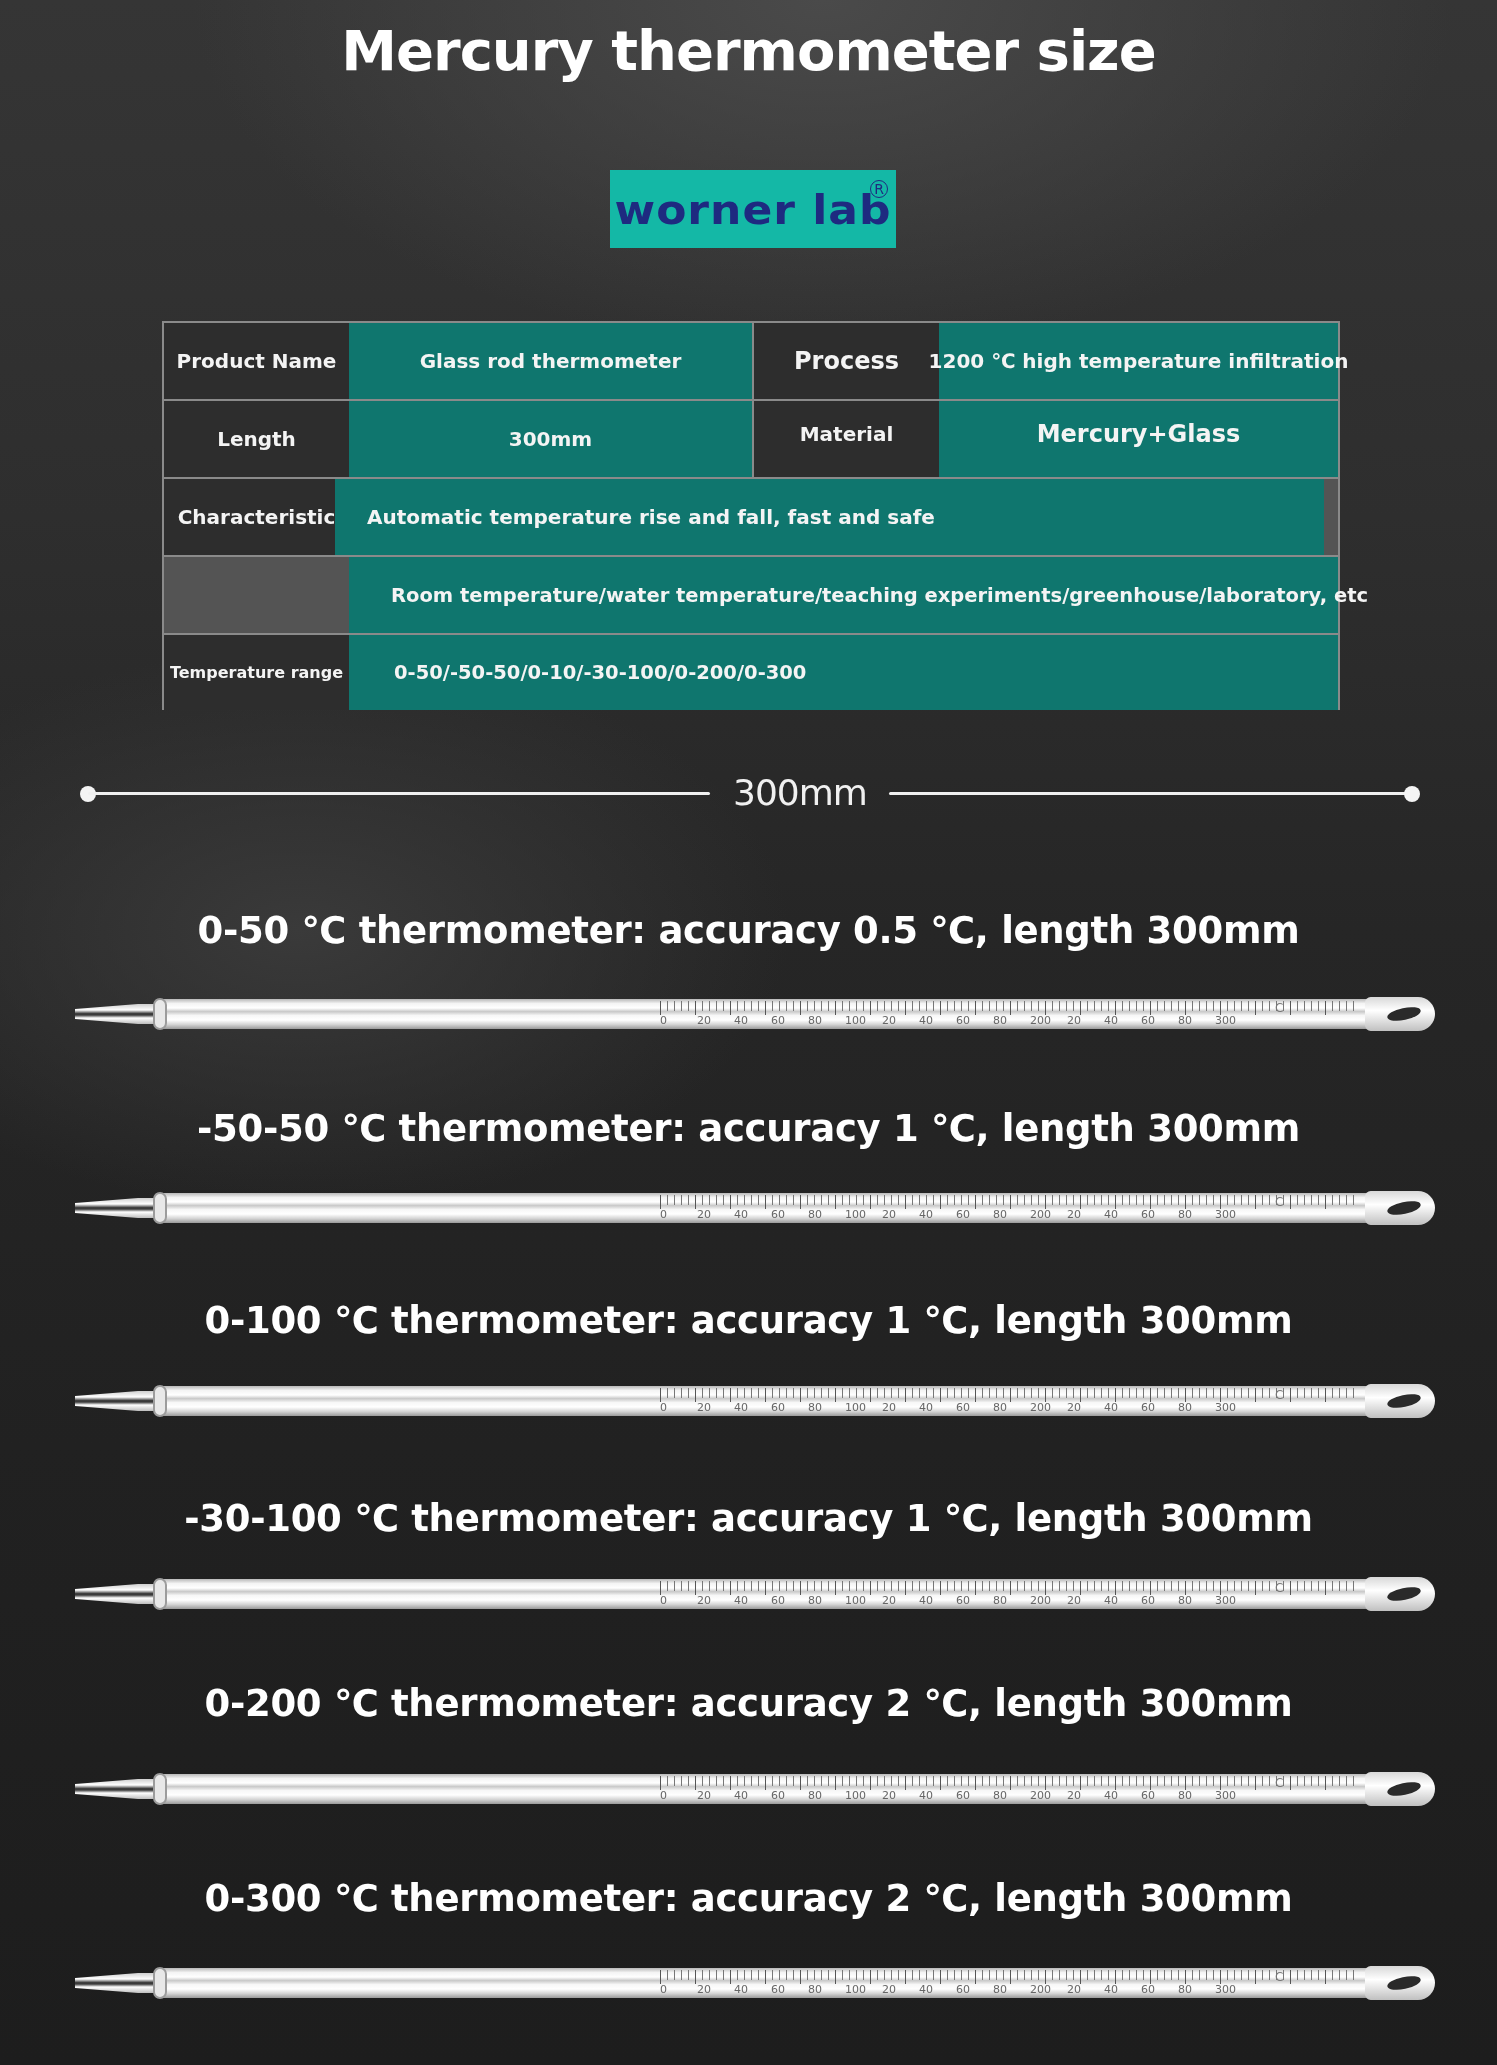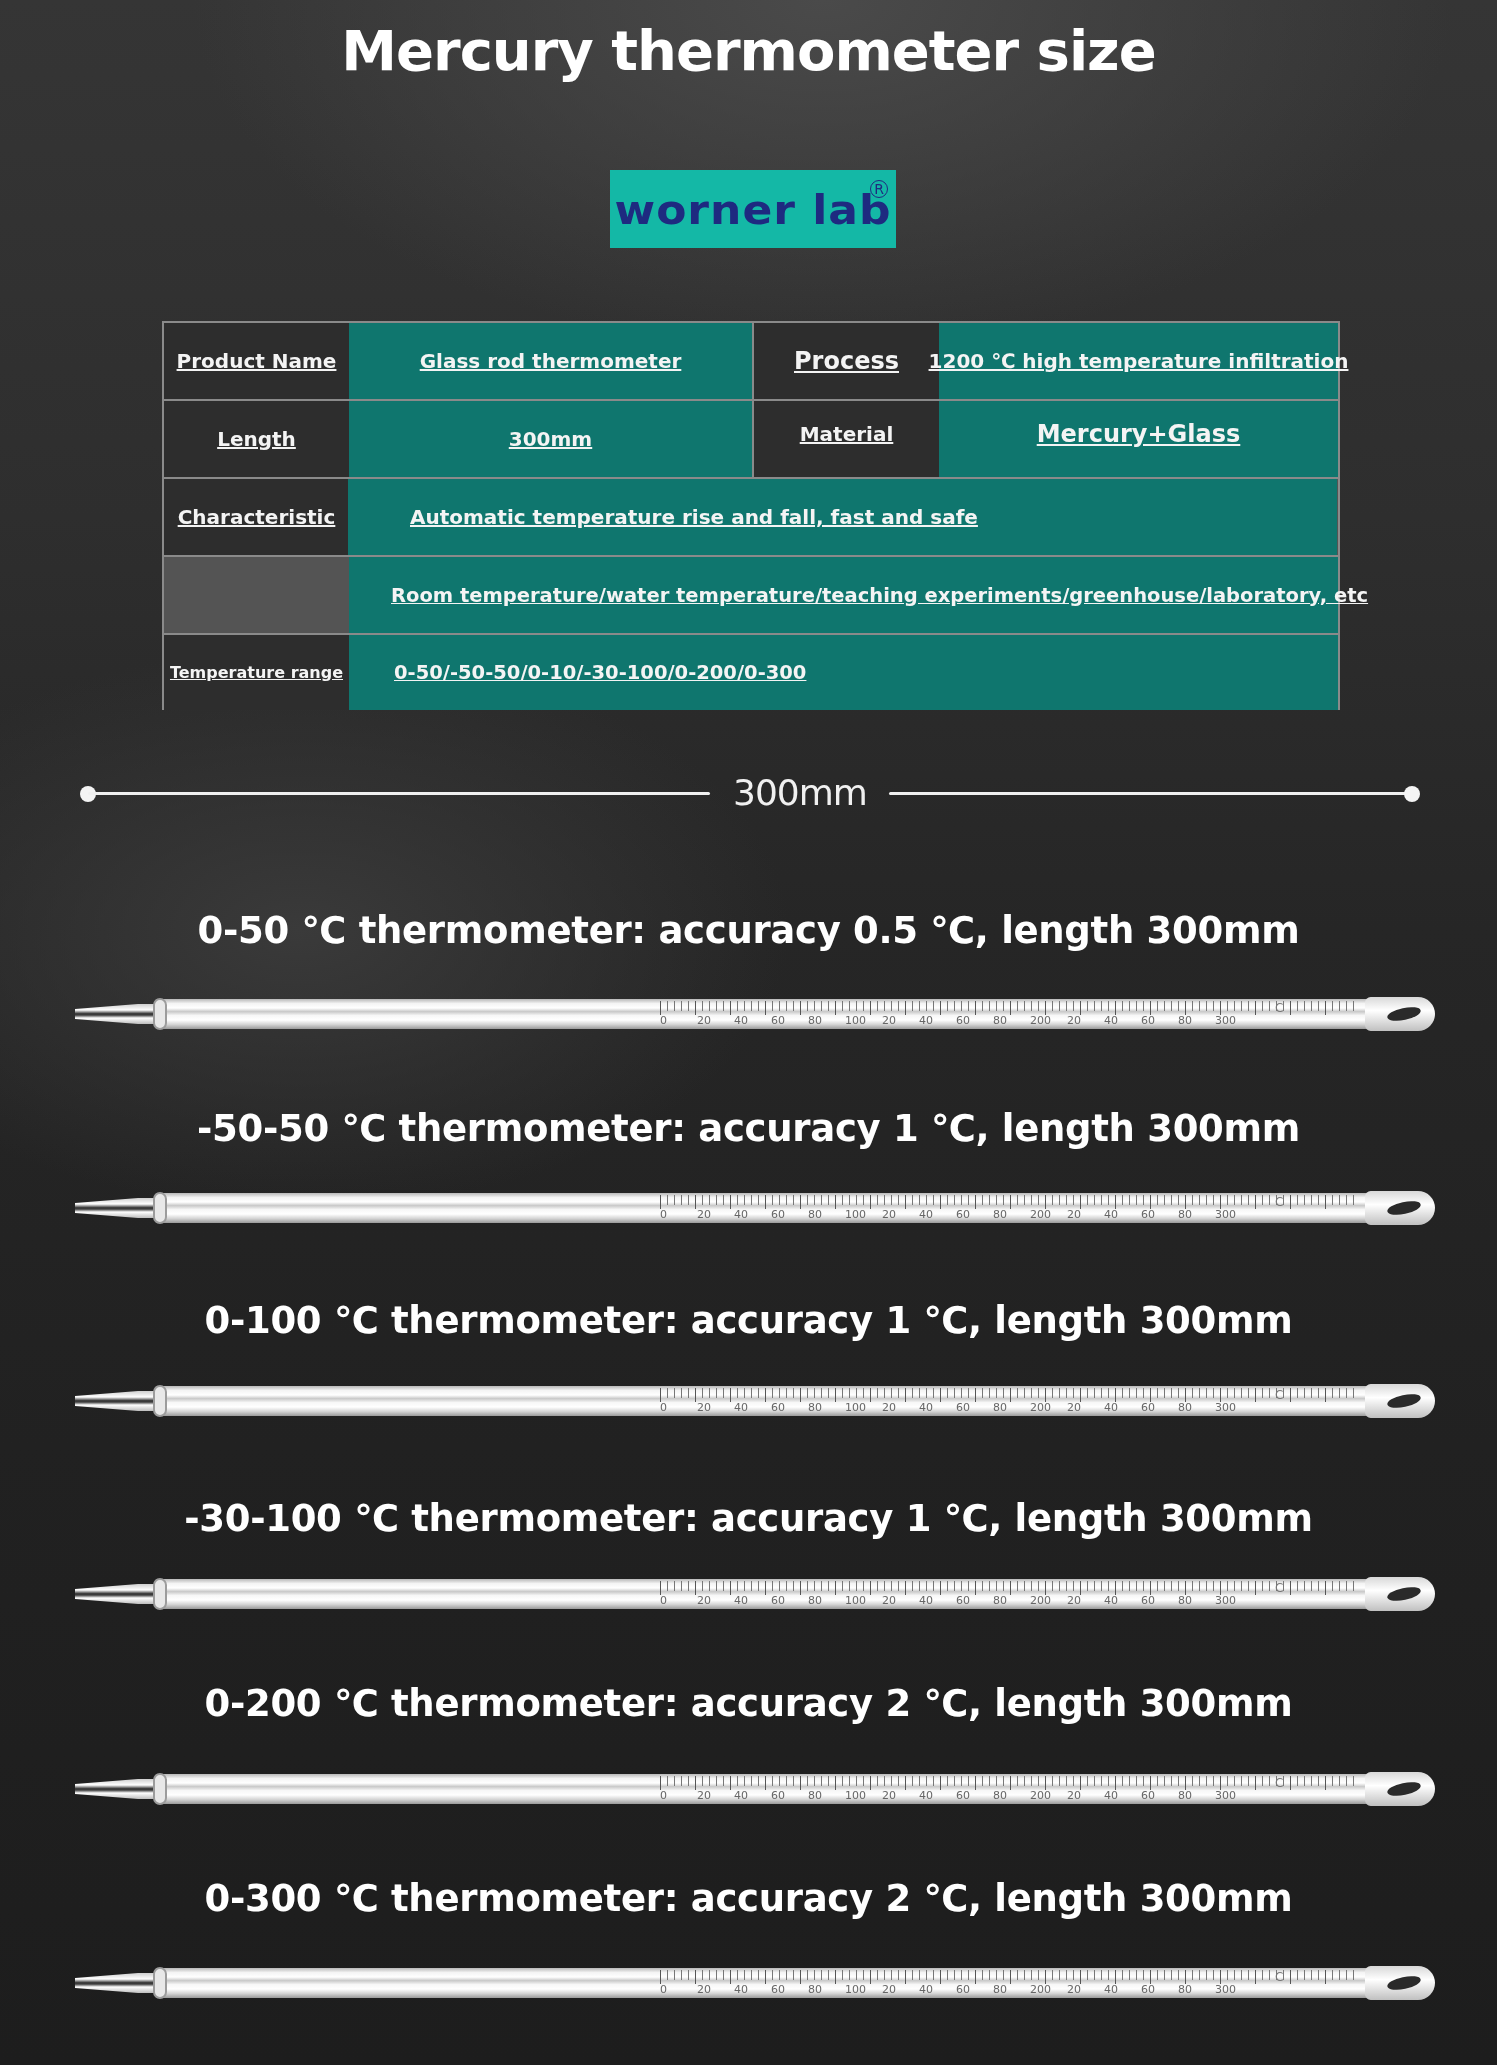--- a/index.html
+++ b/index.html
@@ -38,21 +38,21 @@
   }
 
   
   .spec-table {
     position: absolute; left: 162px; top: 321px; width: 1178px; height: 389px;
     border: 2px solid #8a8a8a;
     background: #545454;
   }
   .row { position: absolute; left: 0; width: 100%; height: 78px; border-bottom: 2px solid #8a8a8a; }
   .row:last-child { border-bottom: none; }
-  .cell { position: absolute; top: 0; height: 100%; display: flex; align-items: center; justify-content: center; font-weight: bold; color: #f4f4f4; text-decoration: underline; }
+  .cell { position: absolute; top: 0; height: 100%; display: flex; align-items: center; justify-content: center; font-weight: bold; color: #f4f4f4; }
   .cell.label { background: #2d2d2d; }
   .cell.value { background: #0f766e; }
   .cell.left { justify-content: flex-start; }
   .vline { position: absolute; top: 0; width: 2px; height: 100%; background: #8a8a8a; }
 
   
   .ruler-line { position: absolute; height: 3px; background: #f0f0f0; top: 792px; border-radius: 2px; }
   .ruler-dot { position: absolute; width: 16px; height: 16px; border-radius: 50%; background: #f4f4f4; top: 786px; }
   .ruler-label { position: absolute; left: 700px; top: 772px; width: 200px; text-align: center; font-size: 36px; color: #f0f0f0; letter-spacing: -1px; }
 
@@ -117,21 +117,21 @@
   <div class="row" style="top:78px">
     <div class="cell label" style="left:0;width:185px;font-size:20px">Length</div>
     <div class="cell value" style="left:185px;width:403px;font-size:20px">300mm</div>
     <div class="vline" style="left:588px"></div>
     <div class="cell label" style="left:590px;width:185px;font-size:20px;padding-bottom:10px">Material</div>
     <div class="cell value" style="left:775px;width:399px;font-size:24px;padding-bottom:10px">Mercury+Glass</div>
   </div>
 
   <div class="row" style="top:156px">
     <div class="cell label" style="left:0;width:185px;font-size:20px">Characteristic</div>
-    <div class="cell value left" style="left:184px;width:989px;font-size:20px;padding-left:62px">Automatic temperature rise and fall, fast and safe</div>
+    <div class="cell value left" style="left:171px;width:989px;font-size:20px;padding-left:32px">Automatic temperature rise and fall, fast and safe</div>
   </div>
 
   <div class="row" style="top:234px">
     <div class="cell value left" style="left:185px;width:989px;font-size:19.5px;padding-left:42px;white-space:nowrap">Room temperature/water temperature/teaching experiments/greenhouse/laboratory, etc</div>
   </div>
 
   <div class="row" style="top:312px;height:75px">
     <div class="cell label" style="left:0;width:185px;font-size:16px;white-space:nowrap">Temperature range</div>
     <div class="cell value left" style="left:185px;width:989px;font-size:19.5px;padding-left:45px">0-50/-50-50/0-10/-30-100/0-200/0-300</div>
   </div>

